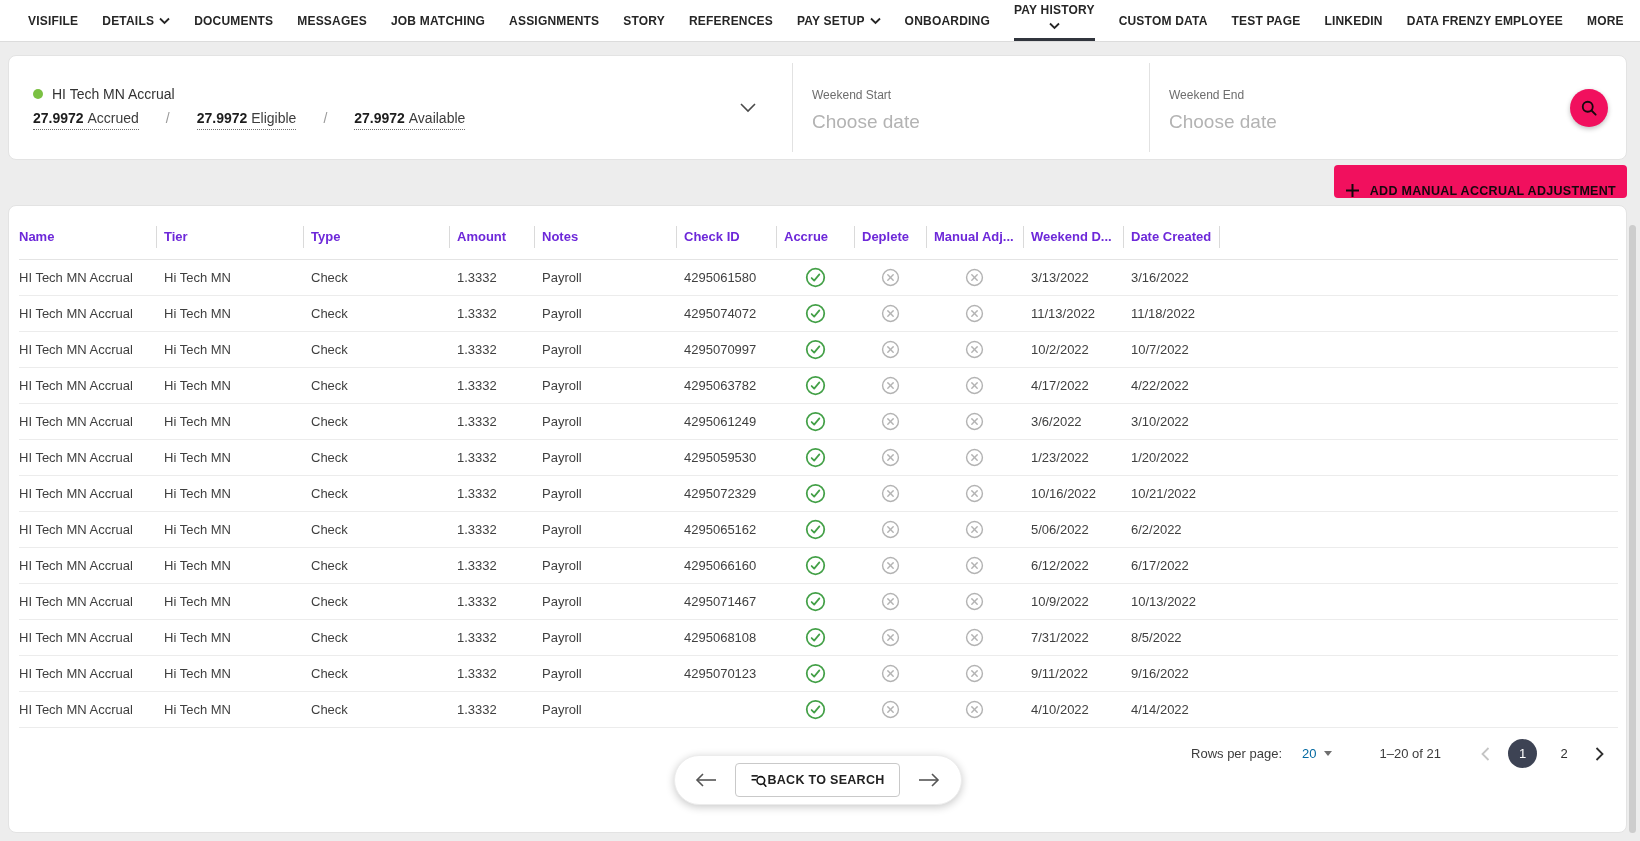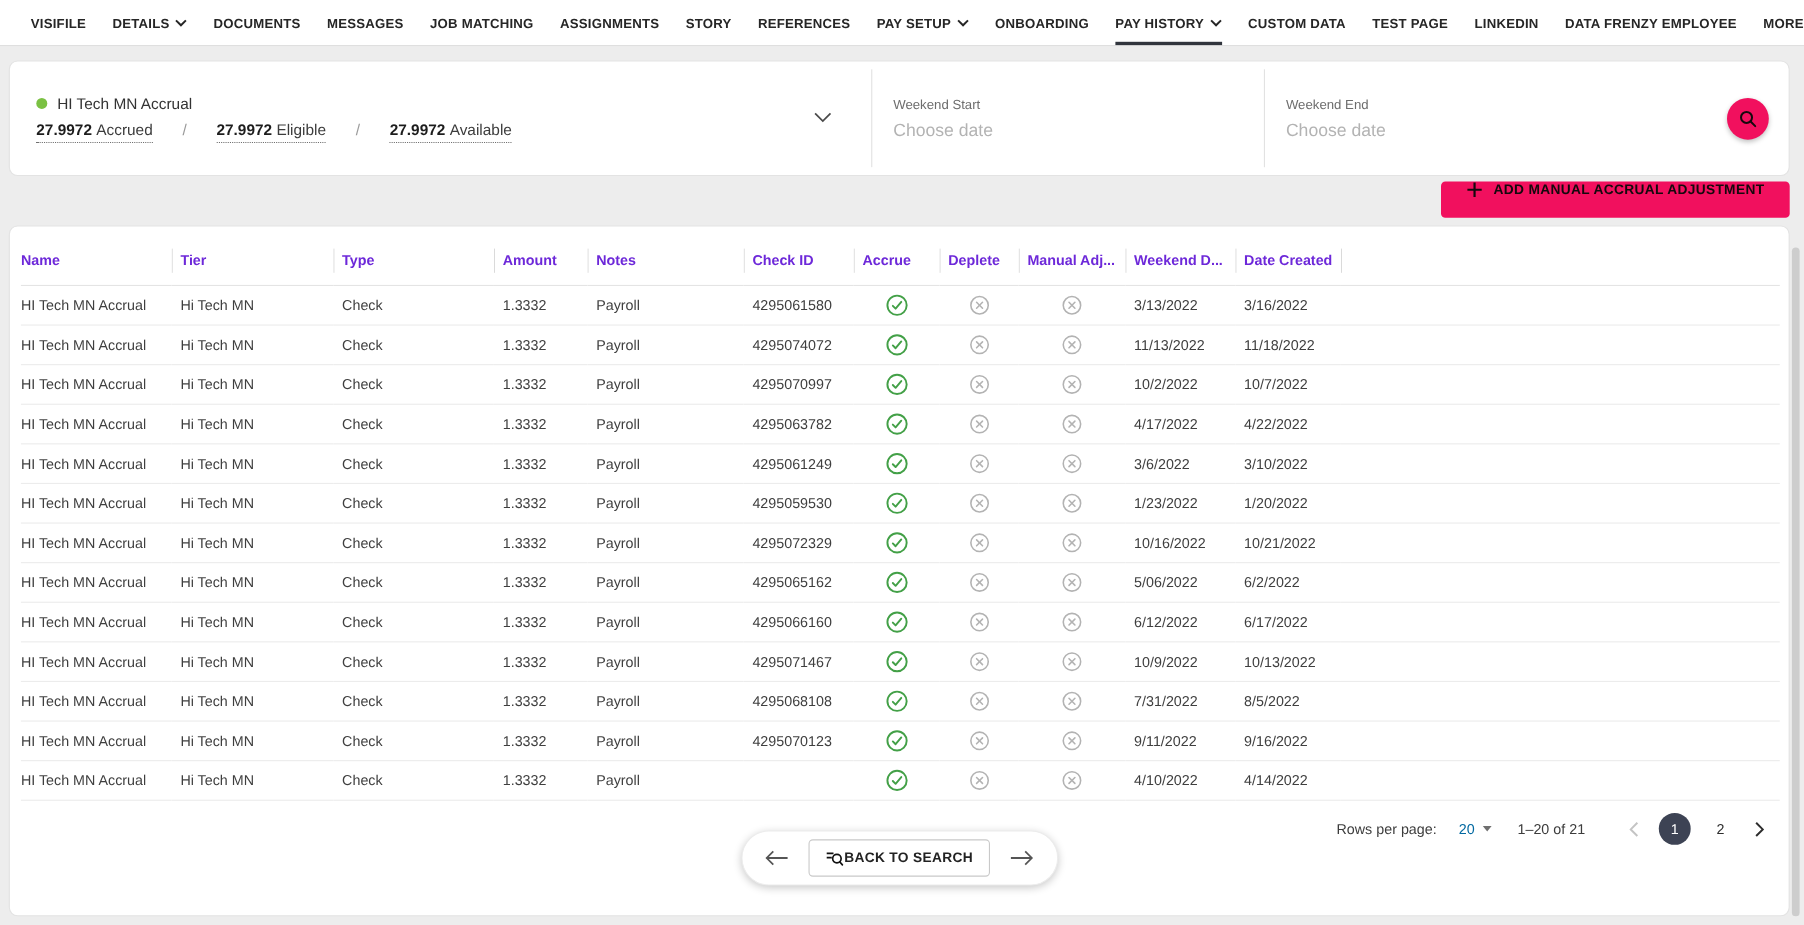--- a/index.html
+++ b/index.html
@@ -6,50 +6,50 @@
   html,body { width:1640px; height:841px; }
   body { font-family:"Liberation Sans", sans-serif; background:#ededed; overflow:hidden; }
   .page { position:relative; width:1640px; height:841px; overflow:hidden; }
 
   
   .topnav { height:42px; background:#fff; border-bottom:1px solid #dcdcdc;
             display:flex; align-items:stretch; padding-left:28px; }
   .nav-item { display:flex; align-items:center; gap:5px; margin-right:24px; cursor:pointer;
               font-size:12px; font-weight:700; letter-spacing:.2px; color:#262626;
               border-bottom:3px solid transparent; padding-top:3px; white-space:nowrap; }
-  .nav-item.active { border-bottom-color:#31353d; }
+  .nav-item.active { border-bottom-color:#31353d;flex-direction:column; }
   .nav-item svg { display:block; }
 
   
   .filter-card { position:absolute; left:8px; top:55px; width:1619px; height:105px;
                  background:#fff; border:1px solid #e3e3e3; border-radius:8px;
                  display:flex; align-items:stretch; }
   .summary { width:783px; position:relative; display:flex; flex-direction:column;
              justify-content:center; padding-left:24px; gap:8px; }
   .plan-row { display:flex; align-items:center; gap:9px; font-size:14px; color:#333; }
   .status-dot { width:10px; height:10px; border-radius:50%; background:#7bc143; }
   .totals-row { font-size:14px; color:#3c3c3c; display:flex; align-items:baseline;gap:16px; }
   .metric { border-bottom:1px dotted #6f6f6f; padding-bottom:3px; white-space:nowrap; }
   .metric b { font-weight:700; color:#1d1d1d; }
   .sep { color:#9a9a9a; margin:0 11px; }
   .collapse-btn { position:absolute; right:36px; top:50%; transform:translateY(-50%); cursor:pointer; }
   .date-field { width:357px; border-left:1px solid #e2e2e2; padding:25px 0 0 19px; margin:7px 0; }
   .date-field .lbl { font-size:12px; color:#6d6d6d; }
-  .date-field input { border:0; outline:0; margin-top:9px; font-size:16px; width:200px;
+  .date-field input { border:0; outline:0; margin-top:9px; font-size:19px; width:200px;
                       font-family:"Liberation Sans",sans-serif; color:#555; background:transparent; }
   .date-field input::placeholder { color:#b3b3b3; opacity:1; }
   .fab { margin-left:auto; align-self:center; margin-right:18px; width:38px; height:38px;
          border-radius:50%; background:#f1105e; border:0; cursor:pointer;
          display:flex; align-items:center; justify-content:center;
          box-shadow:0 2px 5px rgba(0,0,0,.25); }
 
   
   .actions-row { position:absolute; top:165px; right:13px; }
   .add-btn { height:33px; background:#f1105e; border:0; border-radius:4px; cursor:pointer;
-             display:flex; align-items:flex-start; gap:10px; padding:0 23px;
+             display:flex; align-items:flex-end; gap:10px; padding:0 11px;
              font-family:"Liberation Sans",sans-serif; font-size:12.5px; font-weight:700;
              letter-spacing:.3px; color:#14090d; }
 
   
   .table-card { position:absolute; left:8px; top:205px; width:1619px; height:628px;
                 background:#fff; border:1px solid #e3e3e3; border-radius:8px; overflow:hidden; }
   .results-line { text-align:right; padding:21px 22px 0; font-size:14px; font-weight:700; color:#1f1f1f; }
   table { border-collapse:collapse; table-layout:fixed; width:1599px; margin:9px 10px 0; }
   th { position:relative; height:44px; text-align:left; vertical-align:middle;
        font-size:13px; font-weight:700; color:#6d28d9; padding:0 6px 0 8px;
@@ -63,21 +63,21 @@
   td.icon-cell { text-align:center; padding:0; }
   td.icon-cell svg { vertical-align:middle; }
 
   
   .table-footer { height:52px; display:flex; align-items:center; justify-content:flex-end;
                   padding-right:20px; font-size:13px; color:#3c3c3c; }
   .rpp-label { margin-right:20px; color:#3c3c3c; }
   .rpp-select { display:flex; align-items:center; gap:7px; cursor:pointer; color:#0369a1; }
   .caret-down { width:0; height:0; border-left:4px solid transparent; border-right:4px solid transparent;
                 border-top:5px solid #6f6f6f; }
-  .range { margin-left:24px;text-align:center; }
+  .range { margin-left:48px;text-align:center; }
   .pg-prev { margin-left:38px; }
   .pg-next { margin-left:18px; }
   .pg-arrow { background:none; border:0; cursor:pointer; display:flex; align-items:center; padding:2px; }
   .pg-pages { display:flex; align-items:center; }
   .page-btn { min-width:22px; text-align:center; margin-left:16px; cursor:pointer;
               font-size:13px; color:#2e2e2e; background:none; border:0;
               font-family:"Liberation Sans",sans-serif; }
   .page-btn.current { width:29px; height:29px; min-width:29px; border-radius:50%;
                       background:#3d4354; color:#ffffff; display:flex; align-items:center;
                       justify-content:center; }

